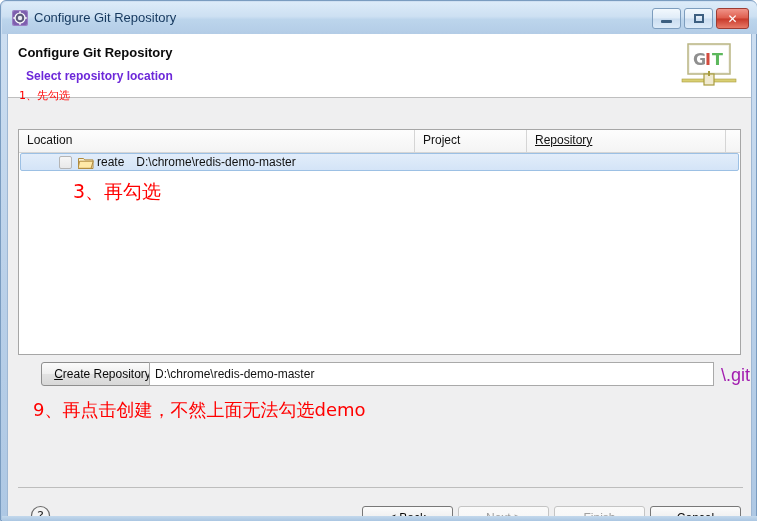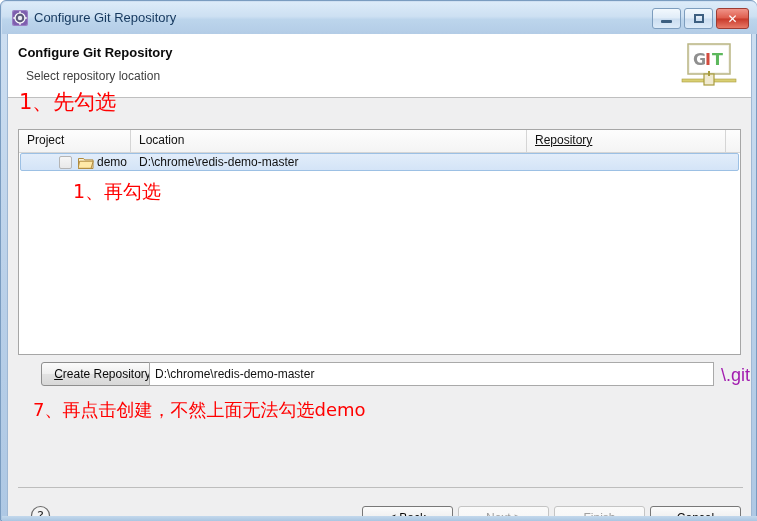--- a/index.html
+++ b/index.html
@@ -70,21 +70,21 @@
     background:#ffffff;
     border-bottom:1px solid #bfbfbf;
     box-sizing:border-box;
   }
   #header-title{
     position:absolute;left:10px;top:11px;
     font-size:13px;font-weight:bold;color:#0a0a0a;
   }
   #header-sub{
     position:absolute;left:18px;top:35px;
-    font-size:12px;color:#404040;
+    font-size:12px;color:#6d28d9;font-weight:bold;
   }
   #git-logo{position:absolute;left:672px;top:6px;width:62px;height:52px;}
 
   
   #body{
     position:absolute;left:0;top:64px;width:743px;height:352px;
     background:#efeff0;
   }
   #use-parent-row{
     position:absolute;left:8px;top:10px;height:16px;
@@ -187,21 +187,21 @@
   }
 
   
   .anno{
     position:absolute;
     color:#ff0000;
     font-family:"DejaVu Sans","Liberation Sans",sans-serif;
     white-space:nowrap;
     pointer-events:none;
   }
-  #anno-1{left:18px;top:87px;font-size:21px;}
+  #anno-1{left:18px;top:87px;font-size:11px;}
   #anno-3{left:72px;top:178px;font-size:19px;}
   #anno-2{left:32px;top:397px;font-size:18px;}
 
   
   #footer-sep{
     position:absolute;left:10px;top:453px;width:725px;height:1px;
     background:#bdbdbd;
   }
   #footer{
     position:absolute;left:0;top:416px;width:743px;height:64px;
@@ -285,35 +285,35 @@
           <rect x="28" y="31" width="2" height="5" fill="#a89c3f"></rect>
         </svg>
       </span>
     </div>
 
     <div id="body">
 
 
       <div id="table">
         <div id="thead">
+          <div class="th" id="th-location">Location</div>
           <div class="th" id="th-project">Project</div>
-          <div class="th" id="th-location">Location</div>
           <div class="th" id="th-repository">Repository</div>
           <div class="th" id="th-spacer"></div>
         </div>
 
         <div id="row-demo">
           <span class="cb grey" id="row-cb"></span>
           <span class="folder-icon">
             <svg width="16" height="13" viewBox="0 0 16 13">
               <path d="M0.5 2.5 h5 l1.2 1.4 h8.3 v8.6 h-14.5 z" fill="#fdf3d0" stroke="#b08a3e" stroke-width="1"></path>
               <path d="M1.6 5.2 h13.6 l-2.1 7.1 h-13.0 z" fill="#ffe9a8" stroke="#b08a3e" stroke-width="1"></path>
             </svg>
           </span>
-          <span id="row-project">demo</span>
+          <span id="row-project">reate</span>
           <span id="row-location">D:\chrome\redis-demo-master</span>
         </div>
       </div>
 
       <div id="create-row">
         <div class="btn" id="create-repo-btn"><u>C</u><span>reate Repository</span></div>
         <input id="repo-path-input" type="text" value="D:\chrome\redis-demo-master" style="">
         <span id="git-suffix">\.git</span>
       </div>
 
@@ -333,16 +333,16 @@
       <div class="btn fbtn disabled" id="btn-next"><u>N</u><span>ext &gt;</span></div>
       <div class="btn fbtn disabled" id="btn-finish"><u>F</u><span>inish</span></div>
       <div class="btn fbtn" id="btn-cancel"><span>Cancel</span></div>
     </div>
 
   </div>
 
   <div id="bottom-strip"></div>
 
   <div class="anno" id="anno-1">1、先勾选</div>
-  <div class="anno" id="anno-3">1、再勾选</div>
-  <div class="anno" id="anno-2">7、再点击创建，不然上面无法勾选demo</div>
+  <div class="anno" id="anno-3">3、再勾选</div>
+  <div class="anno" id="anno-2">9、再点击创建，不然上面无法勾选demo</div>
 
 </div>
 
 </body></html>

